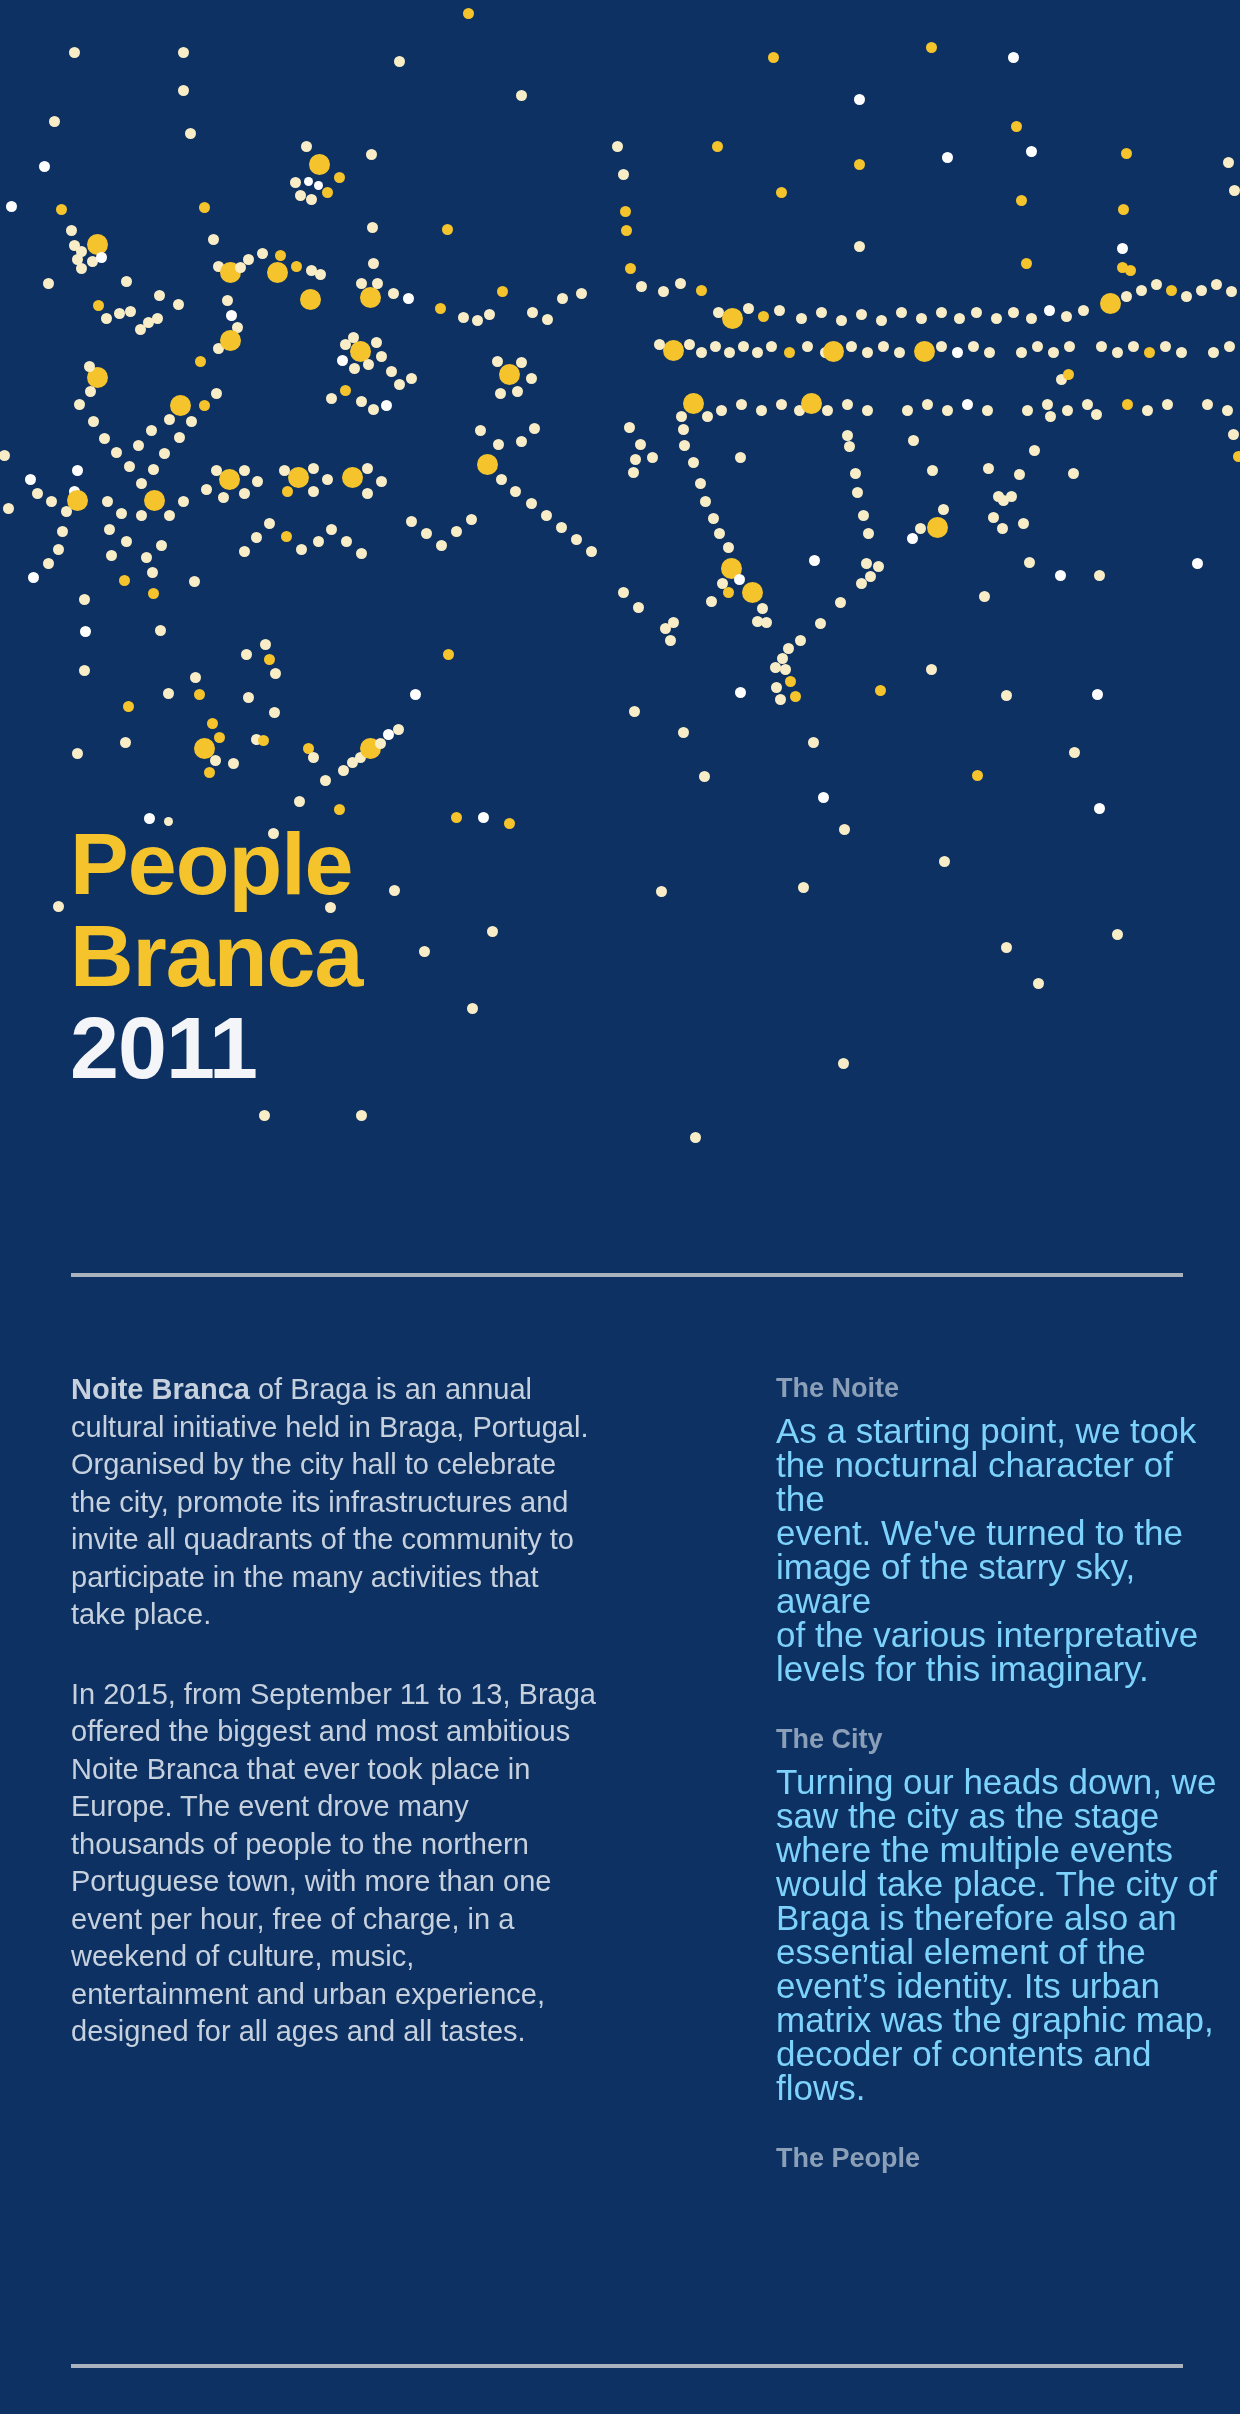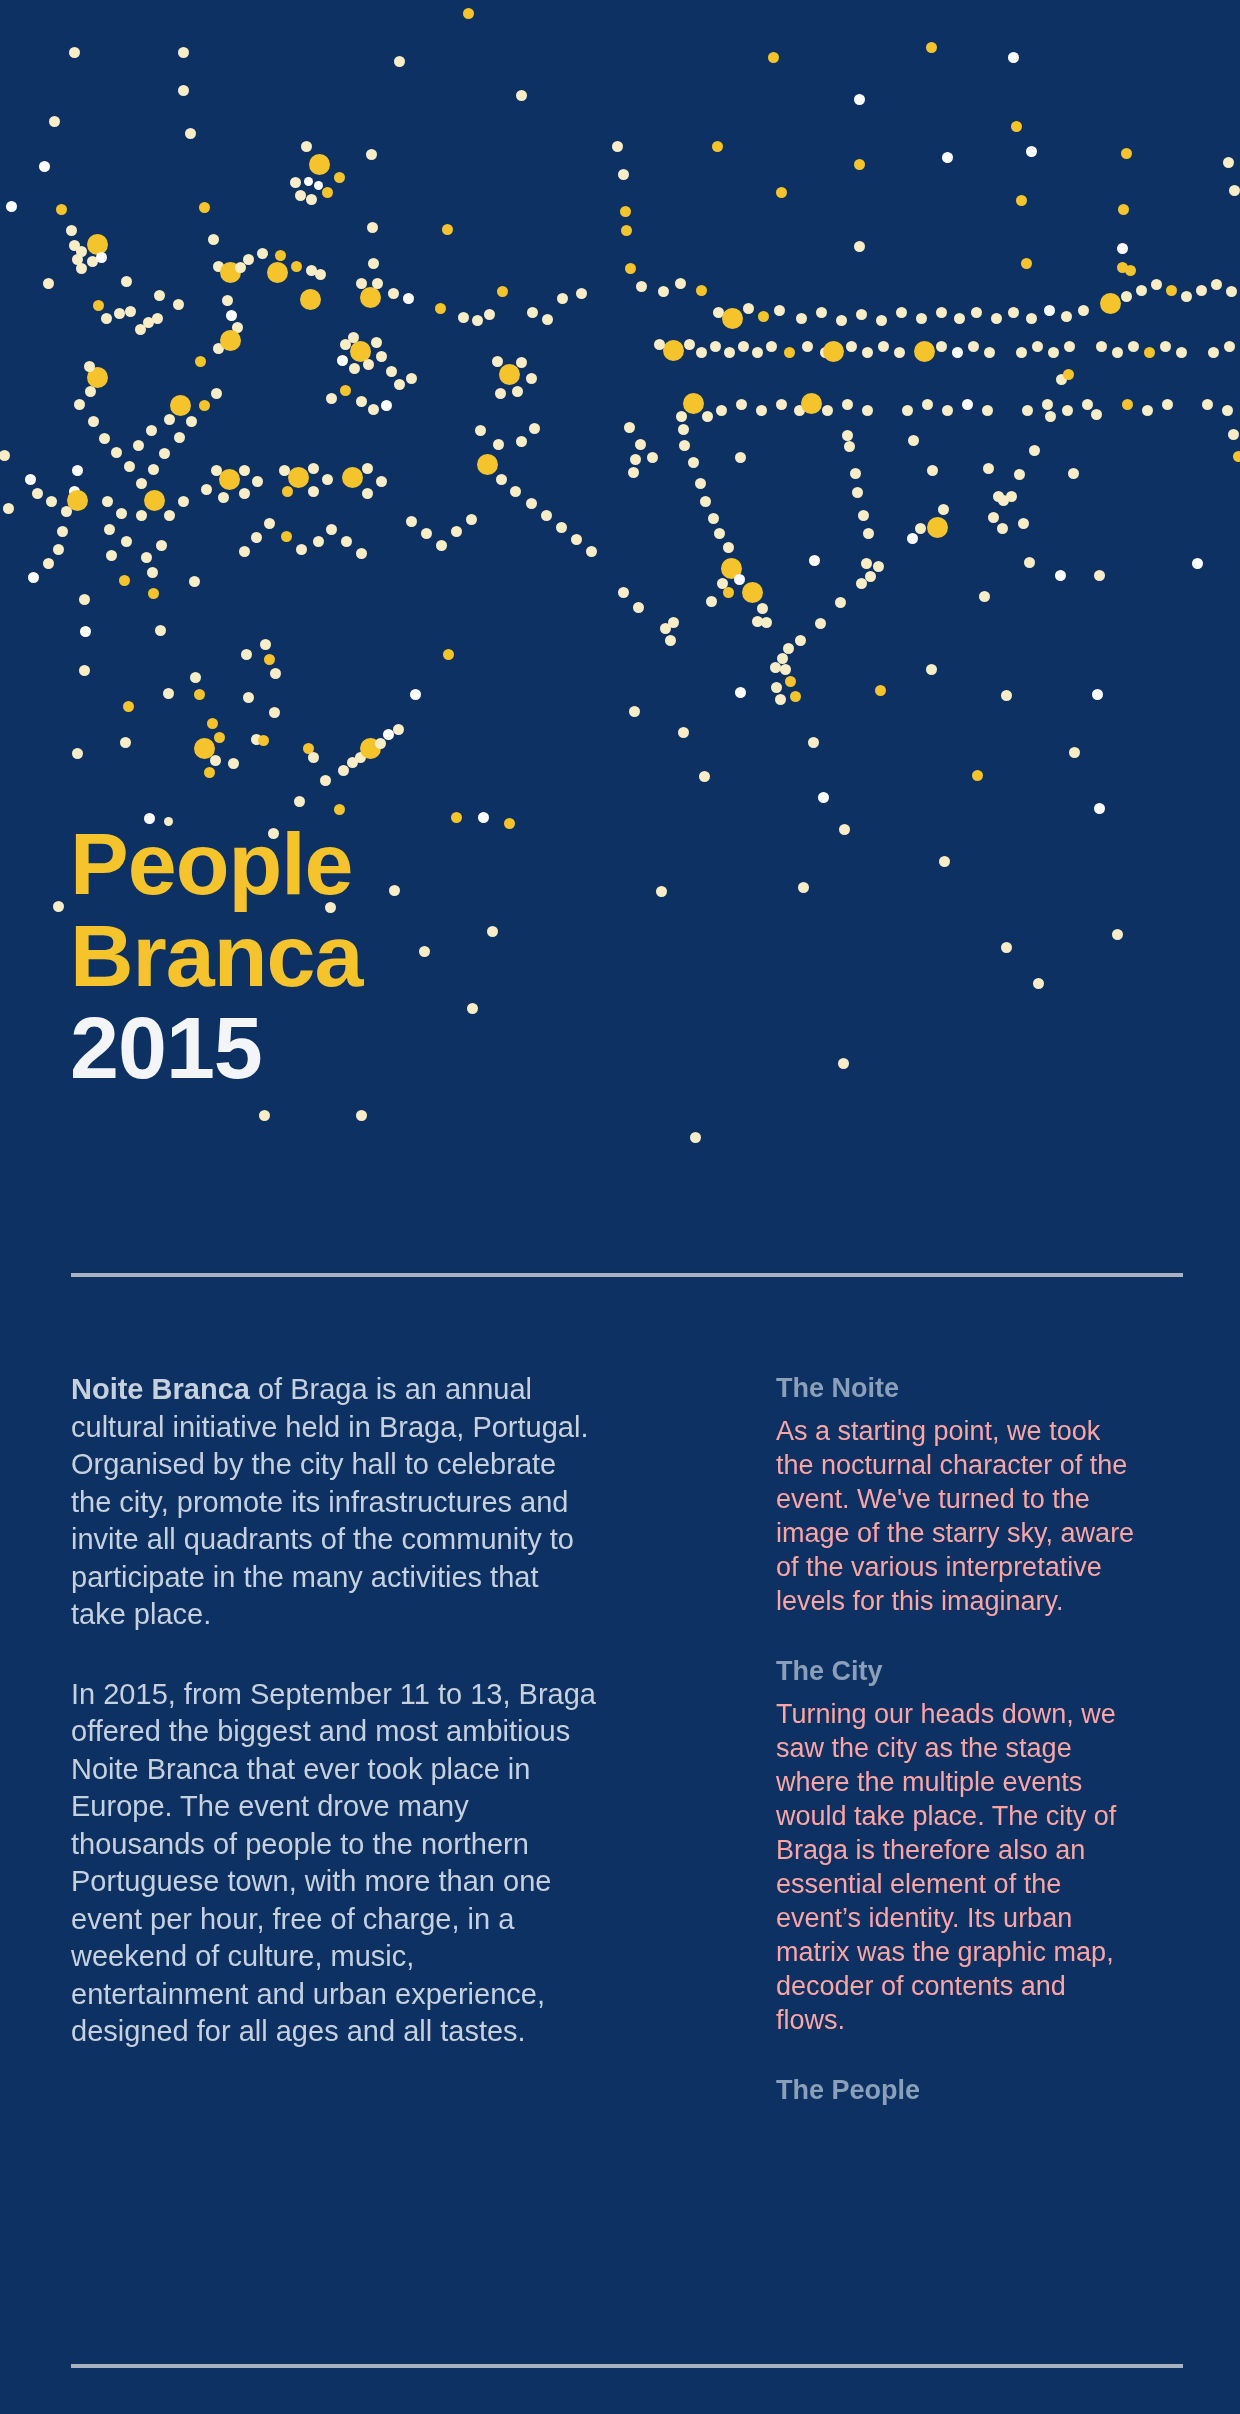--- a/index.html
+++ b/index.html
@@ -36,21 +36,21 @@
   #left-column p{margin:0 0 42px 0;white-space:pre-line;}
   .bold-lead{font-weight:bold;}
   
   #right-column{
     position:absolute;left:776px;top:1371px;width:445px;
   }
   .section-heading{
     margin:0;color:#8C9FB8;font-size:27px;line-height:34px;font-weight:bold;
   }
   .section-body{
-    margin:9px 0 36px 0;color:#fca5a5;font-size:27px;line-height:34px;
+    margin:9px 0 36px 0;color:#7dd3fc;font-size:35px;line-height:34px;
     white-space:pre-line;
   }
 </style>
 </head>
 <body>
 
 <div id="page">
 
   <div id="star-field">
       <div class="star" style="left: 462.5px; top: 7.5px; width: 11px; height: 11px; background: rgb(245, 196, 45);"></div>
@@ -509,21 +509,21 @@
       <div class="star" style="left: 1111.5px; top: 928.5px; width: 11px; height: 11px; background: rgb(248, 237, 199);"></div>
       <div class="star" style="left: 1000.5px; top: 941.5px; width: 11px; height: 11px; background: rgb(248, 237, 199);"></div>
       <div class="star" style="left: 1032.5px; top: 977.5px; width: 11px; height: 11px; background: rgb(248, 237, 199);"></div>
       <div class="star" style="left: 837.5px; top: 1057.5px; width: 11px; height: 11px; background: rgb(248, 237, 199);"></div>
       <div class="star" style="left: 689.5px; top: 1131.5px; width: 11px; height: 11px; background: rgb(248, 237, 199);"></div>
     </div>
 
   <div id="title-block">
     <div class="title-line-yellow">People</div>
     <div class="title-line-yellow">Branca</div>
-    <div class="title-line-white">2015</div>
+    <div class="title-line-white">2011</div>
   </div>
 
   <div id="divider-top" class="divider"></div>
 
   <div id="left-column">
     <p><span class="bold-lead">Noite Branca</span><span> of Braga is an annual
 cultural initiative held in Braga, Portugal.
 Organised by the city hall to celebrate
 the city, promote its infrastructures and
 invite all quadrants of the community to

